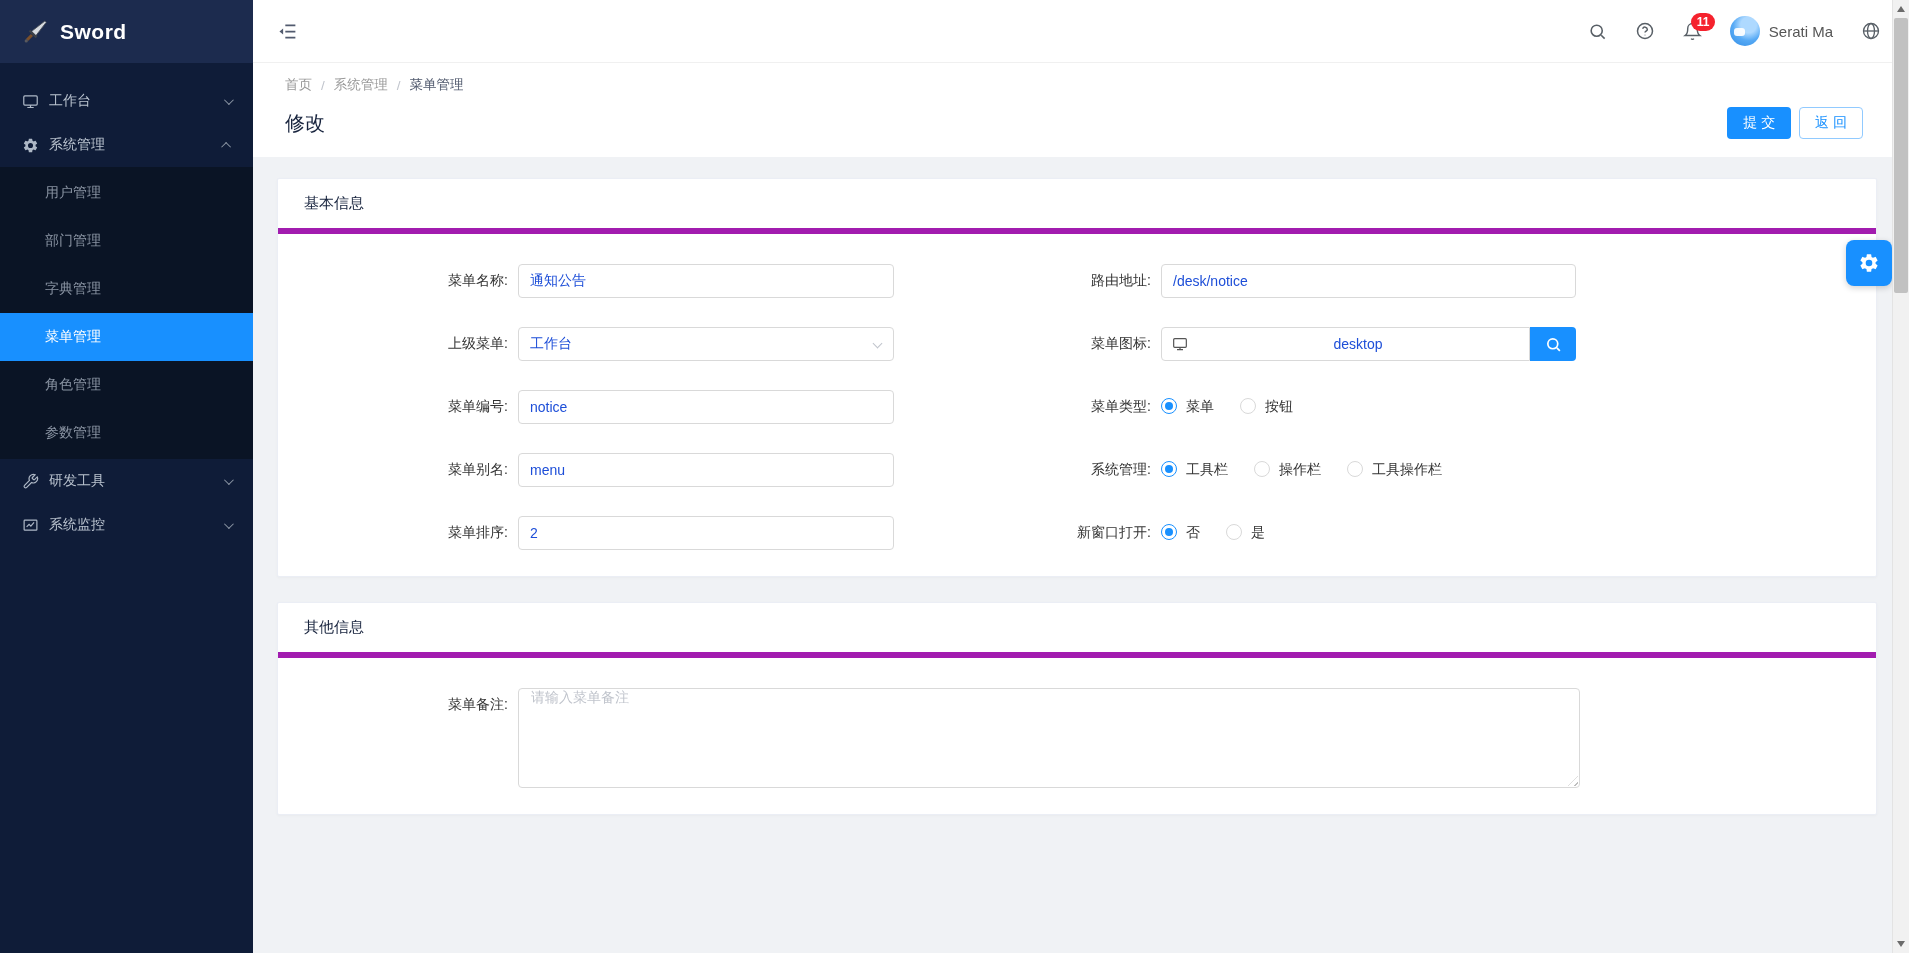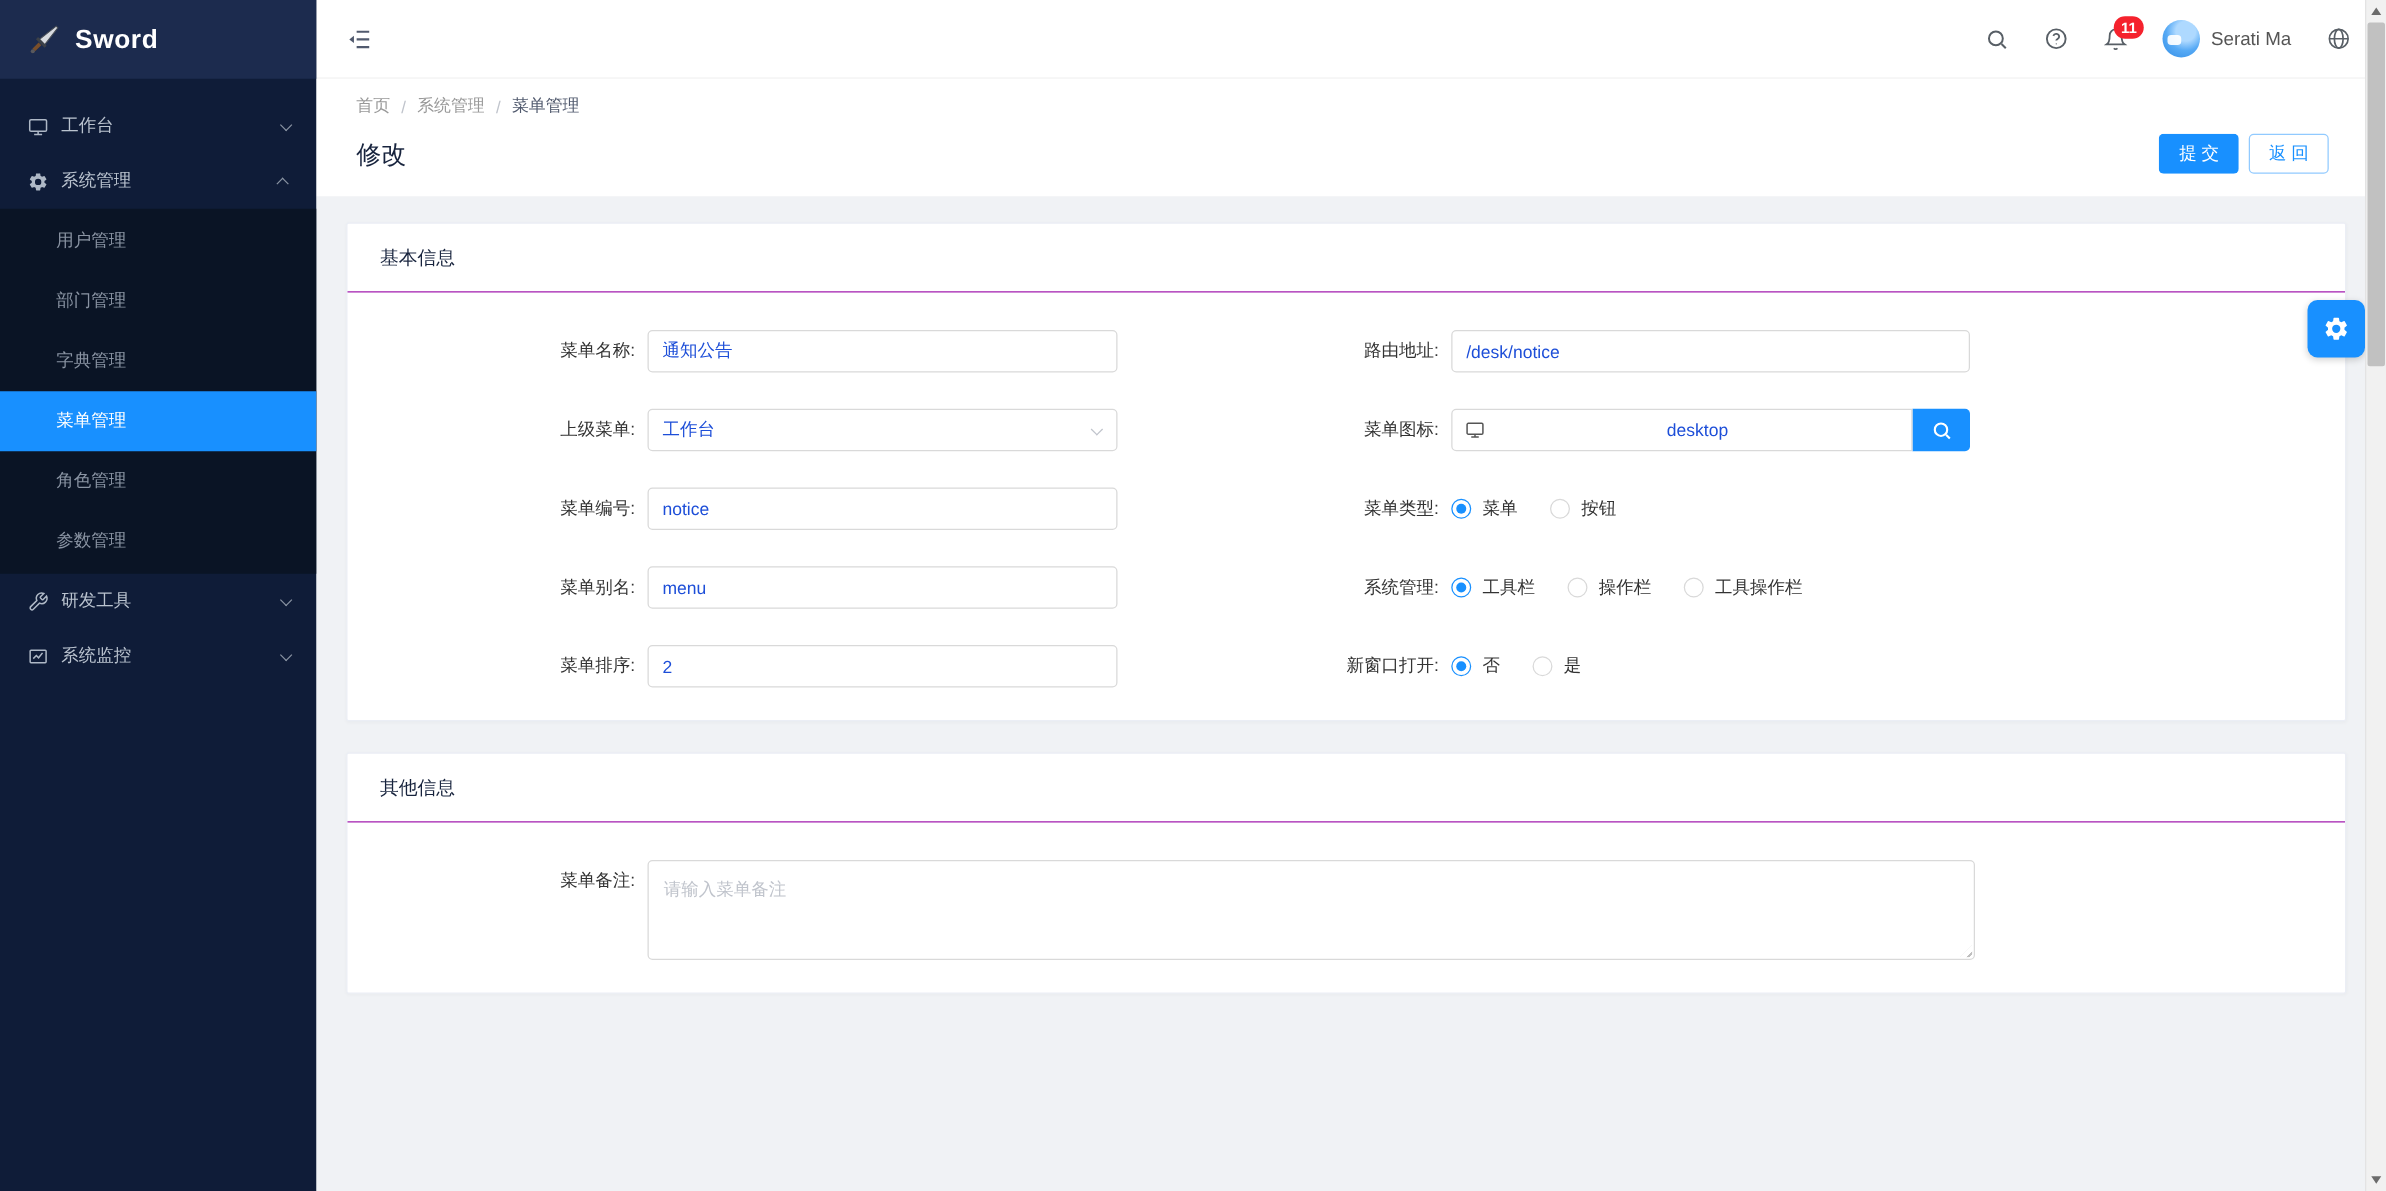--- a/index.html
+++ b/index.html
@@ -82,21 +82,21 @@
 
   
   .content { padding:21px 32px 0 24px; }
   .card {
     background:#fff; border:1px solid #ebeef5; border-radius:2px;
     box-shadow:0 1px 3px rgba(0,0,0,.03);
   }
   .card + .card { margin-top:25px; }
   .card-head {
     height:55px; display:flex; align-items:center; padding:0 26px;
-    font-size:15px; color:#17233d; border-bottom:1px solid #a21caf;
+    font-size:15px; color:#17233d; border-bottom:6px solid #a21caf;
   }
   .card-body { padding:30px 0 26px; }
 
   .form-grid { display:grid; grid-template-columns:700px 1fr; row-gap:29px; }
   .fi { display:flex; align-items:center; height:34px; }
   .fi .lbl { flex:0 0 240px; text-align:right; padding-right:10px; color:#333; }
   .fi.right .lbl { flex:0 0 183px; }
   .ctrl { position:relative; width:376px; }
   .fi.right .ctrl { width:415px; }
   .inp {
@@ -112,37 +112,37 @@
   }
   .input-group { display:flex; width:415px; }
   .input-group .ig-wrap { position:relative; flex:1; }
   .input-group .inp { border-radius:4px 0 0 4px; padding-left:36px;text-align:center; }
   .prefix-icon { position:absolute; left:11px; top:9px; color:#555; pointer-events:none; }
   .ig-btn {
     width:46px; height:34px; background: var(--primary, #1890ff); border:none; cursor:pointer;
     border-radius:0 4px 4px 0; display:flex; align-items:center; justify-content:center; color:#fff;
   }
   .radio-group { display:flex; align-items:center; gap:26px; }
-  .radio { display:flex; align-items:center; gap:9px; cursor:pointer; }
+  .radio { display:flex; align-items:flex-start; gap:9px; cursor:pointer; }
   .radio-circle {
     width:16px; height:16px; border:1px solid #d9d9d9; border-radius:50%;
     background:#fff; position:relative; flex:none;
   }
   .radio.checked .radio-circle { border-color: var(--primary, #1890ff); }
   .radio.checked .radio-circle::after {
     content:""; position:absolute; inset:3px; border-radius:50%; background: var(--primary, #1890ff);
   }
   .radio-label { color:#333; }
 
   .fi.area { height:auto; align-items:flex-start; }
   .fi.area .lbl { padding-top:8px; }
   .ta-wrap { position:relative; width:1062px; }
   .ta {
-    width:100%; height:80px; border:1px solid #d9d9d9; border-radius:4px;
-    padding:14px 12px; font-size:14px; font-family:inherit; resize:none; outline:none; color:#333;
+    width:100%; height:100px; border:1px solid #d9d9d9; border-radius:4px;
+    padding:0 12px; font-size:14px; font-family:inherit; resize:none; outline:none; color:#333;
     display:block;
   }
   .ta::placeholder { color:#c0c4cc; }
   .ta-resize {
     position:absolute; right:2px; bottom:2px; width:10px; height:10px; cursor:nwse-resize;
     background:repeating-linear-gradient(-45deg, transparent 0 2px, #bfbfbf 2px 3.5px, transparent 3.5px 5px);
     clip-path:polygon(100% 0, 100% 100%, 0 100%);
   }
 
   

